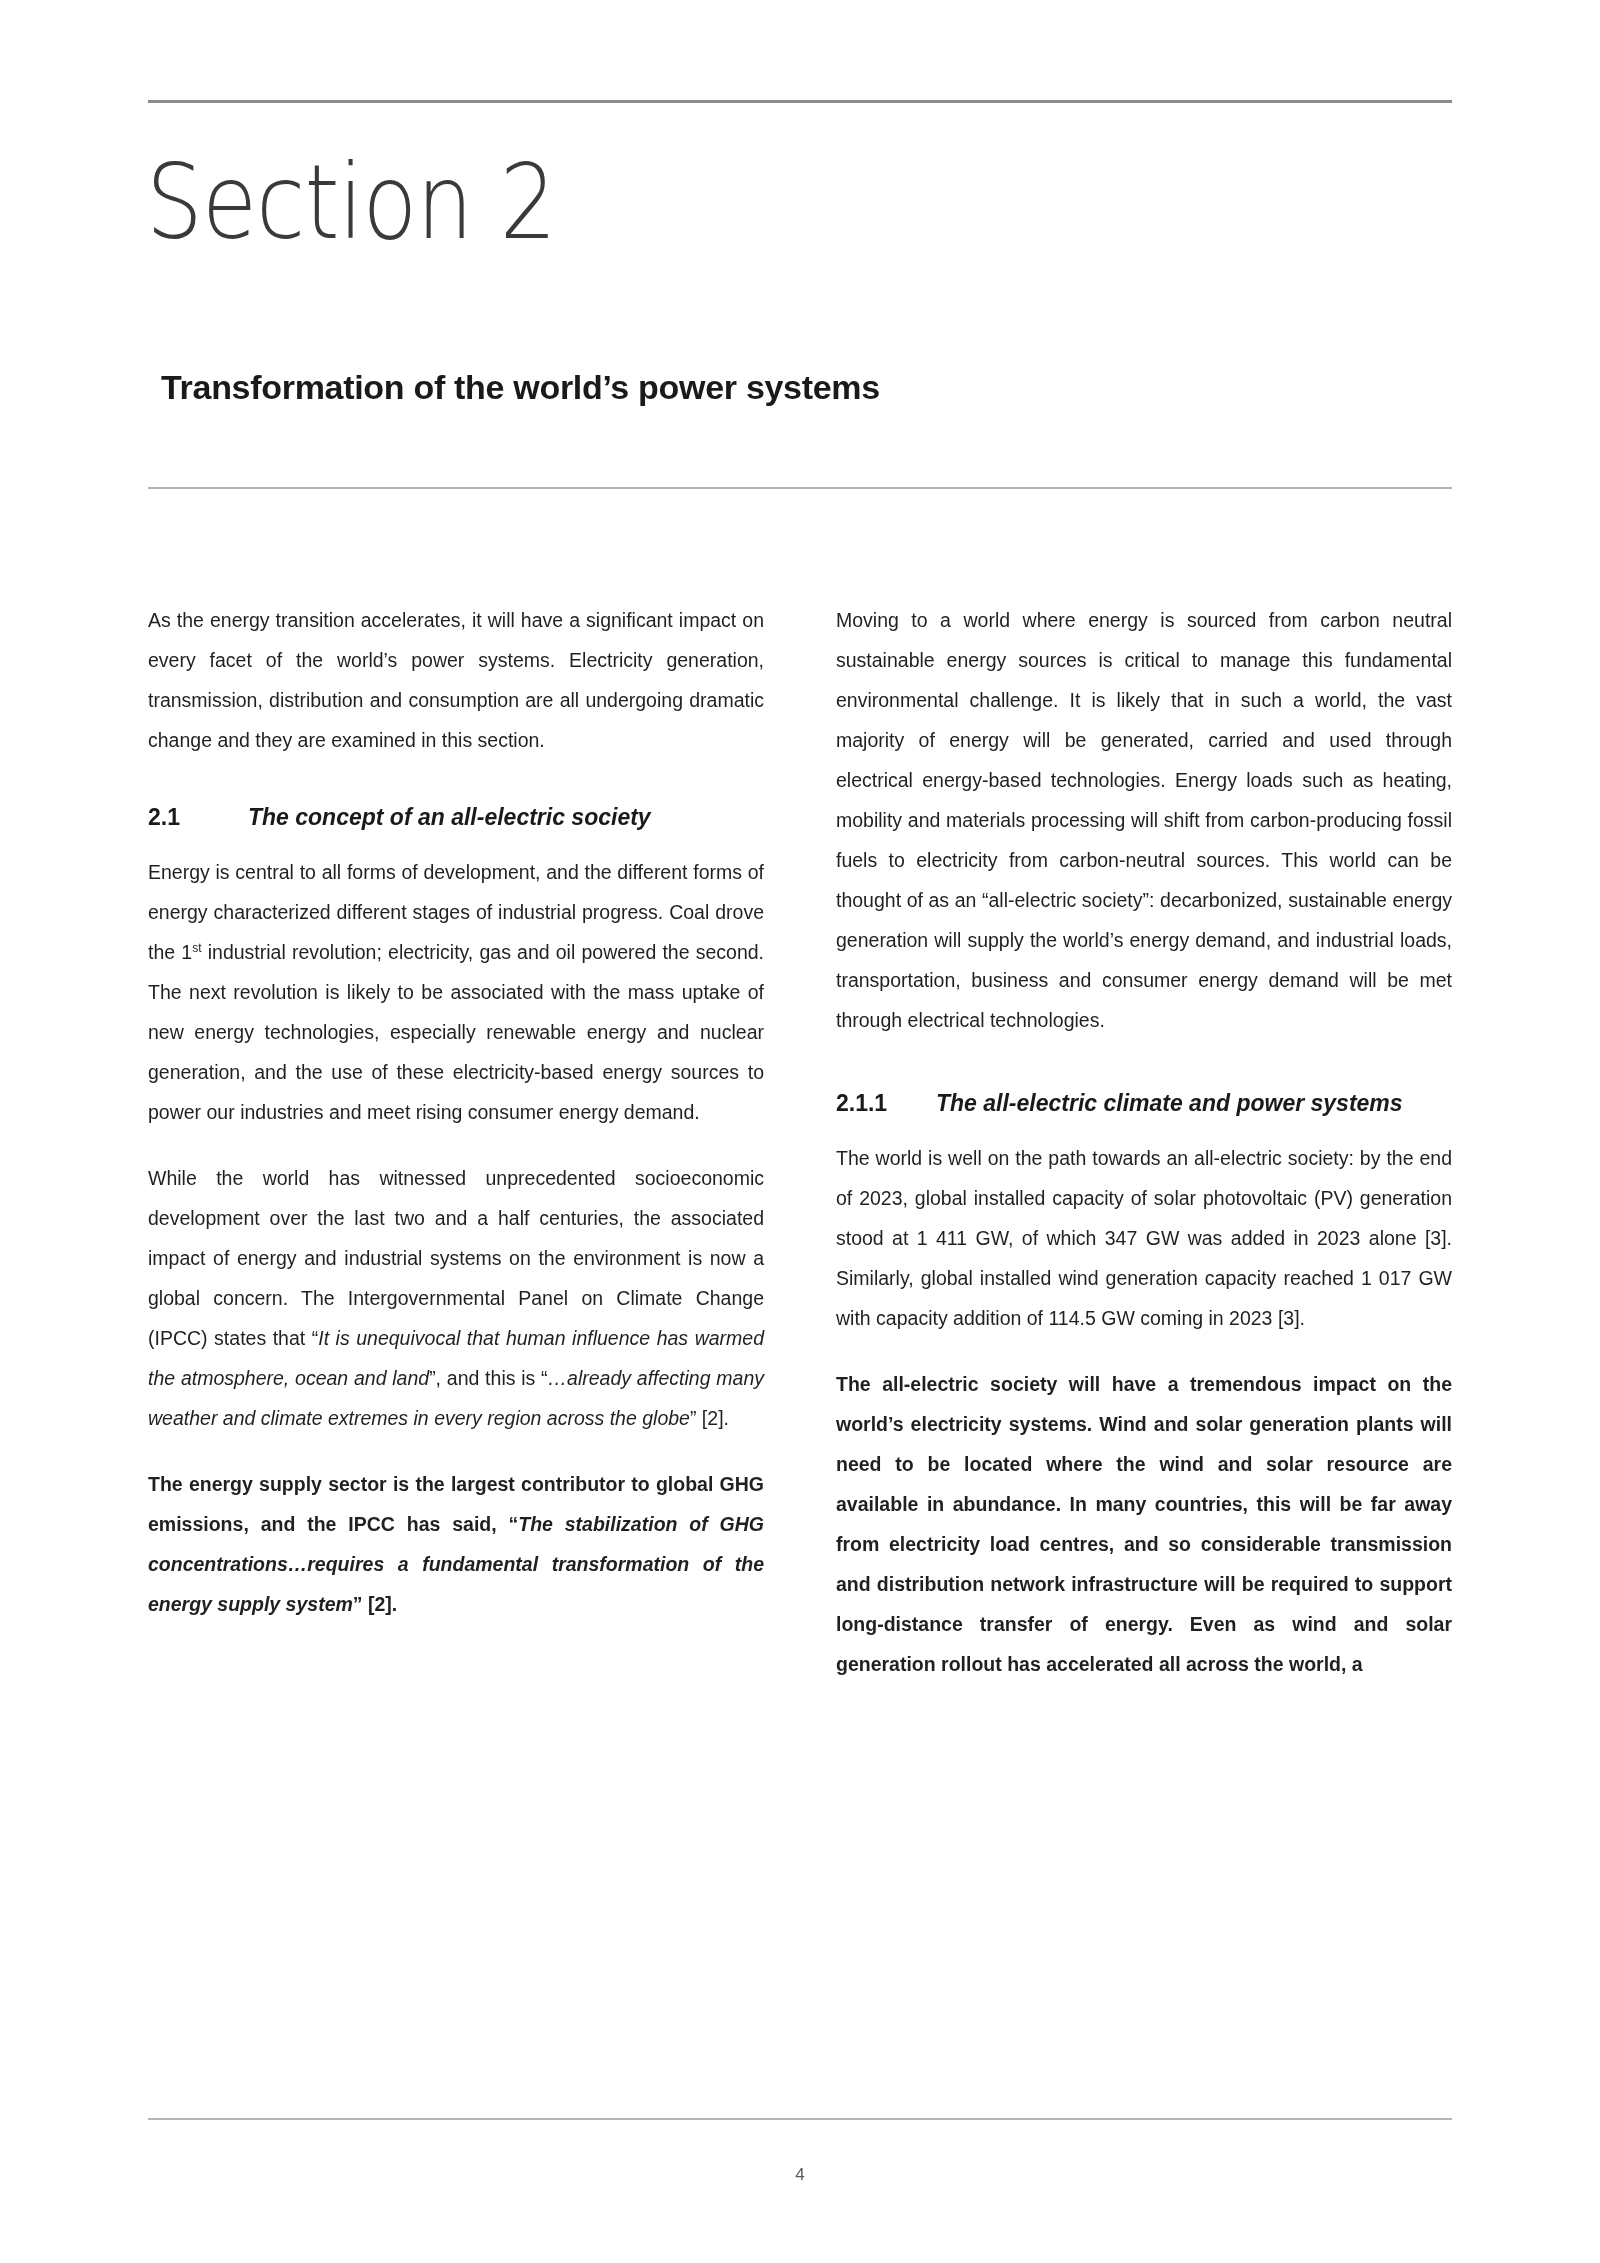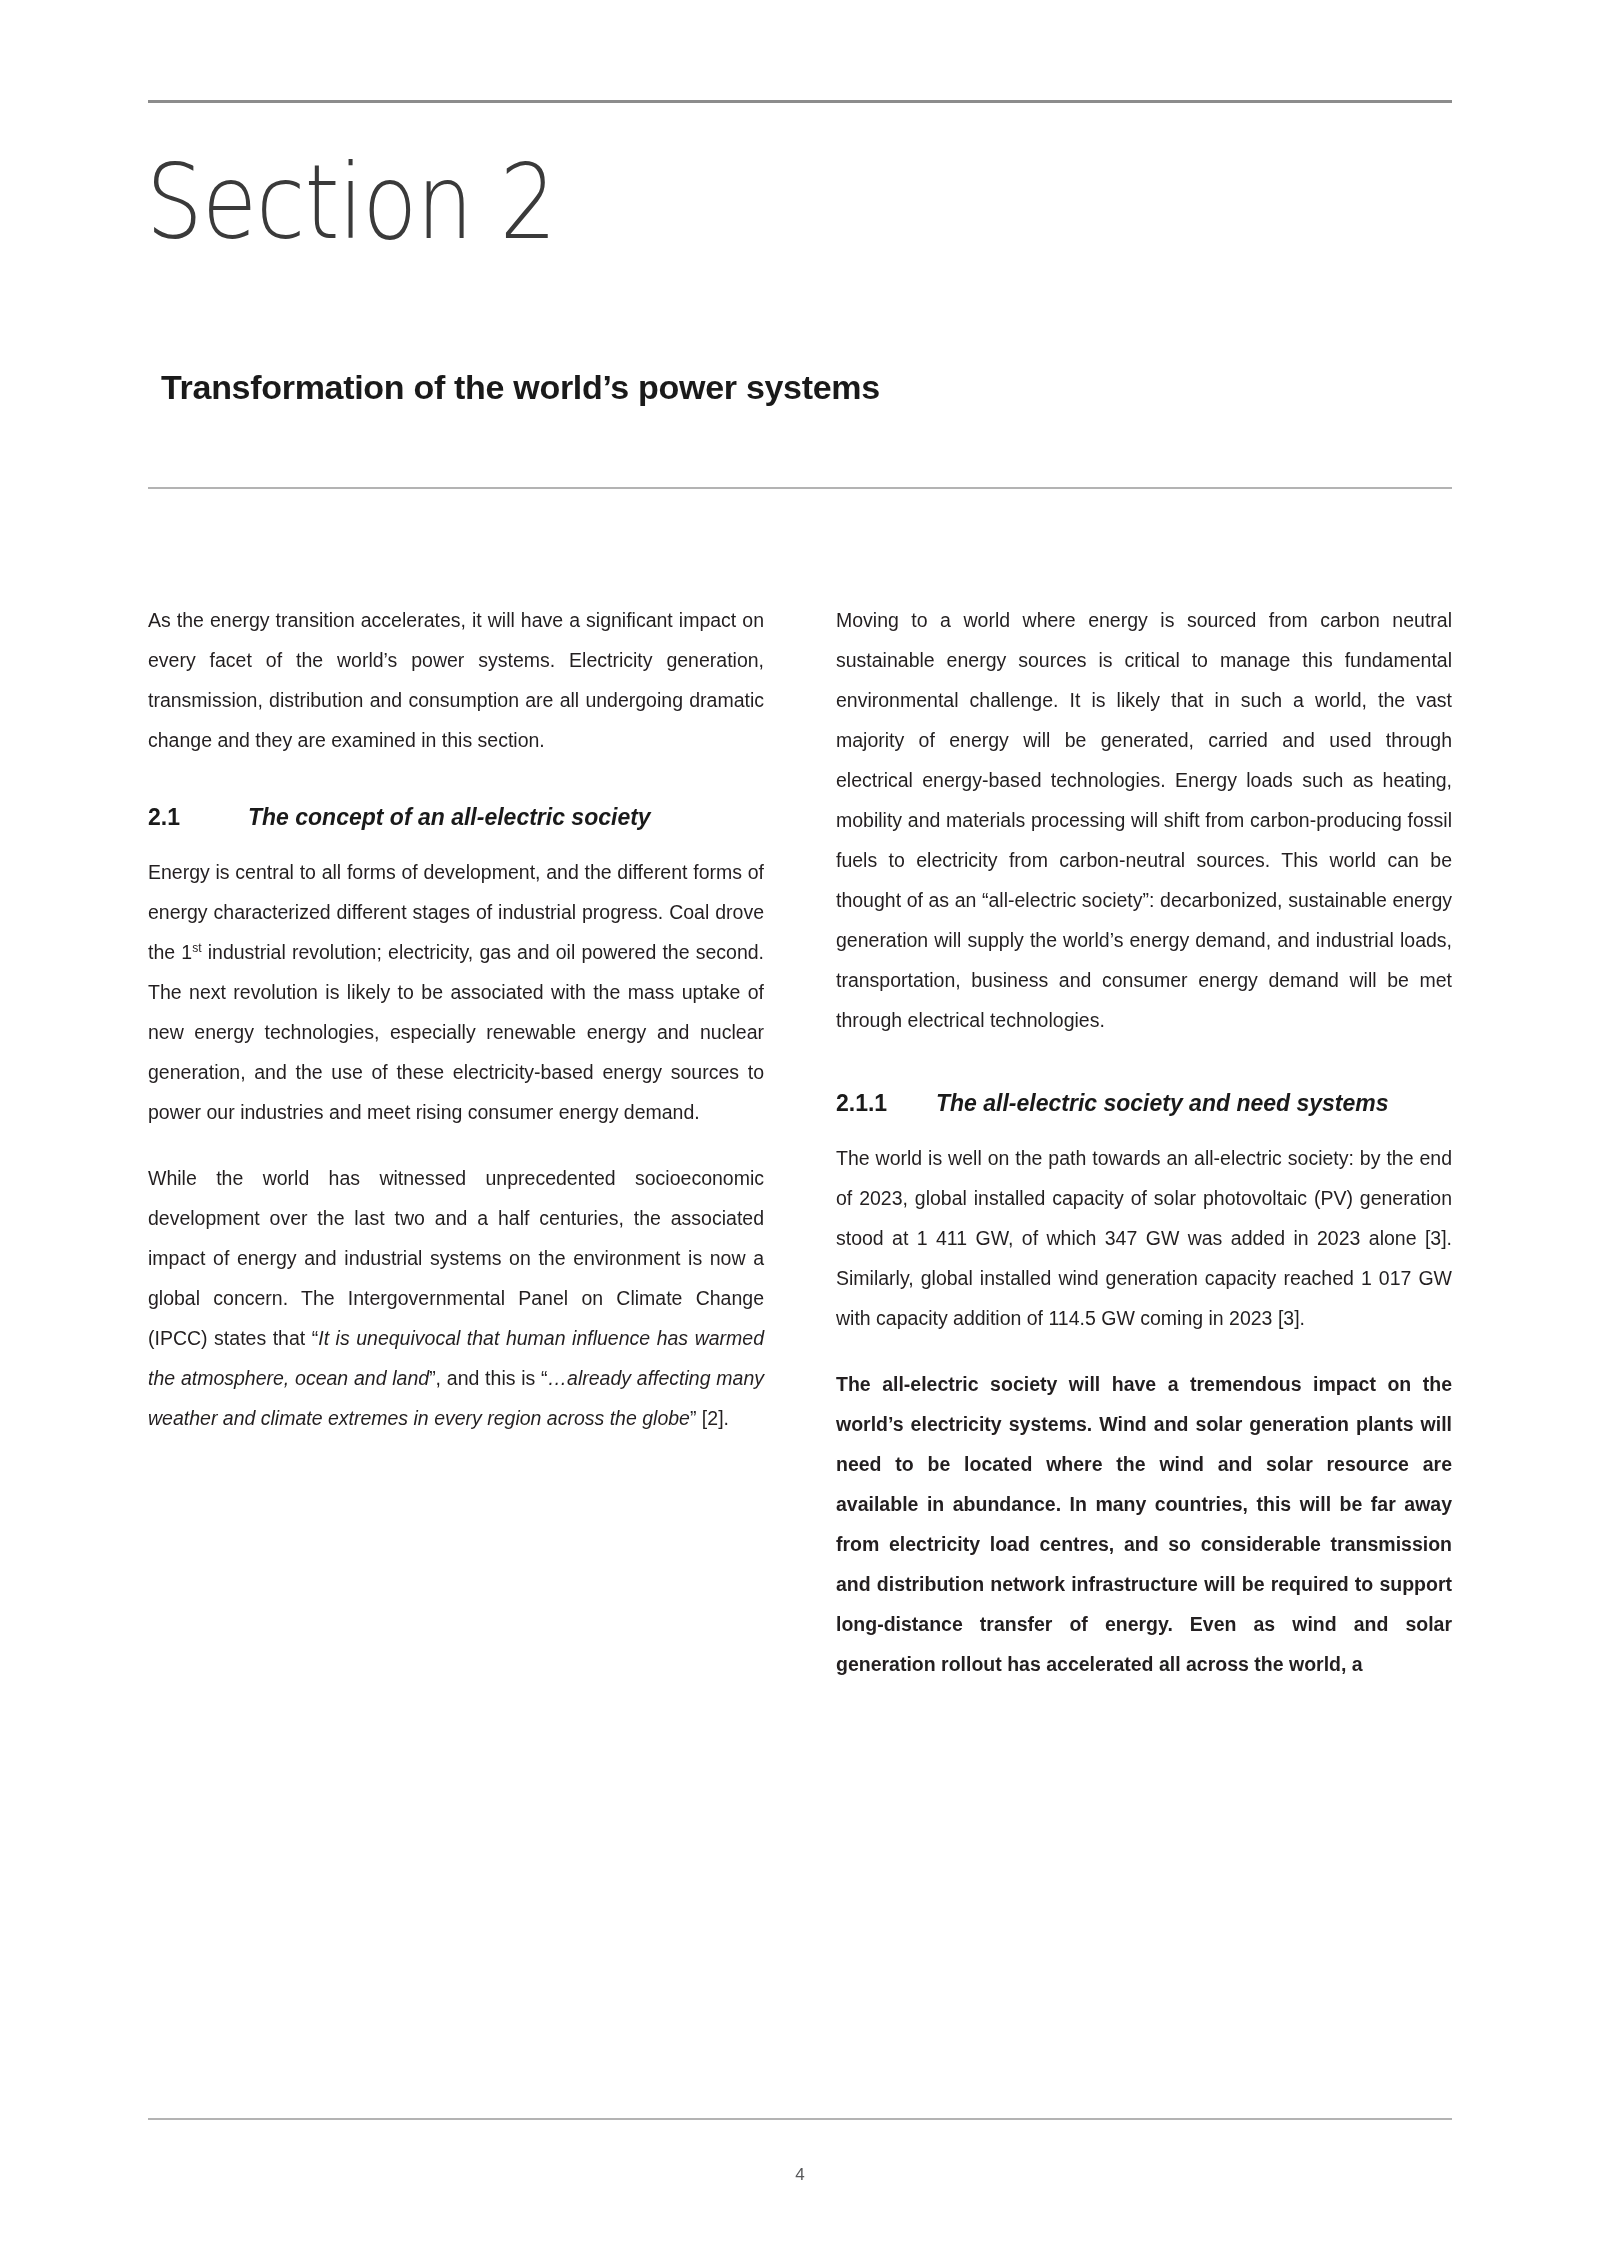--- a/index.html
+++ b/index.html
@@ -120,28 +120,29 @@
 
       <div class="heading">
         <span class="num">2.1</span>
         <span class="txt">The concept of an all-electric society</span>
       </div>
 
       <p><span>Energy is central to all forms of development, and the different forms of energy characterized different stages of industrial progress. Coal drove the 1</span><sup>st</sup><span> industrial revolution; electricity, gas and oil powered the second. The next revolution is likely to be associated with the mass uptake of new energy technologies, especially renewable energy and nuclear generation, and the use of these electricity-based energy sources to power our industries and meet rising consumer energy demand.</span></p>
 
       <p><span>While the world has witnessed unprecedented socioeconomic development over the last two and a half centuries, the associated impact of energy and industrial systems on the environment is now a global concern. The Intergovernmental Panel on Climate Change (IPCC) states that “</span><em>It is unequivocal that human influence has warmed the atmosphere, ocean and land</em><span>”, and this is “</span><em>…already affecting many weather and climate extremes in every region across the globe</em><span>” [2].</span></p>
 
+      <p class="last"><span>The energy supply sector is the largest contributor to global GHG emissions, and the IPCC has said, “</span><em>The stabilization of GHG concentrations…requires a fundamental transformation of the energy supply system</em><span>” [2].</span></p>
     </div>
 
     <div class="col">
       <p>Moving to a world where energy is sourced from carbon neutral sustainable energy sources is critical to manage this fundamental environmental challenge. It is likely that in such a world, the vast majority of energy will be generated, carried and used through electrical energy-based technologies. Energy loads such as heating, mobility and materials processing will shift from carbon-producing fossil fuels to electricity from carbon-neutral sources. This world can be thought of as an “all-electric society”: decarbonized, sustainable energy generation will supply the world’s energy demand, and industrial loads, transportation, business and consumer energy demand will be met through electrical technologies.</p>
 
       <div class="heading sub-211">
         <span class="num">2.1.1</span>
-        <span class="txt">The all-electric society and need systems</span>
+        <span class="txt">The all-electric climate and power systems</span>
       </div>
 
       <p>The world is well on the path towards an all-electric society: by the end of 2023, global installed capacity of solar photovoltaic (PV) generation stood at 1 411 GW, of which 347 GW was added in 2023 alone [3]. Similarly, global installed wind generation capacity reached 1 017 GW with capacity addition of 114.5 GW coming in 2023 [3].</p>
 
       <p class="last">The all-electric society will have a tremendous impact on the world’s electricity systems. Wind and solar generation plants will need to be located where the wind and solar resource are available in abundance. In many countries, this will be far away from electricity load centres, and so considerable transmission and distribution network infrastructure will be required to support long-distance transfer of energy. Even as wind and solar generation rollout has accelerated all across the world, a</p>
     </div>
 
   </div>
 
   <div class="rule rule-bottom"></div>

